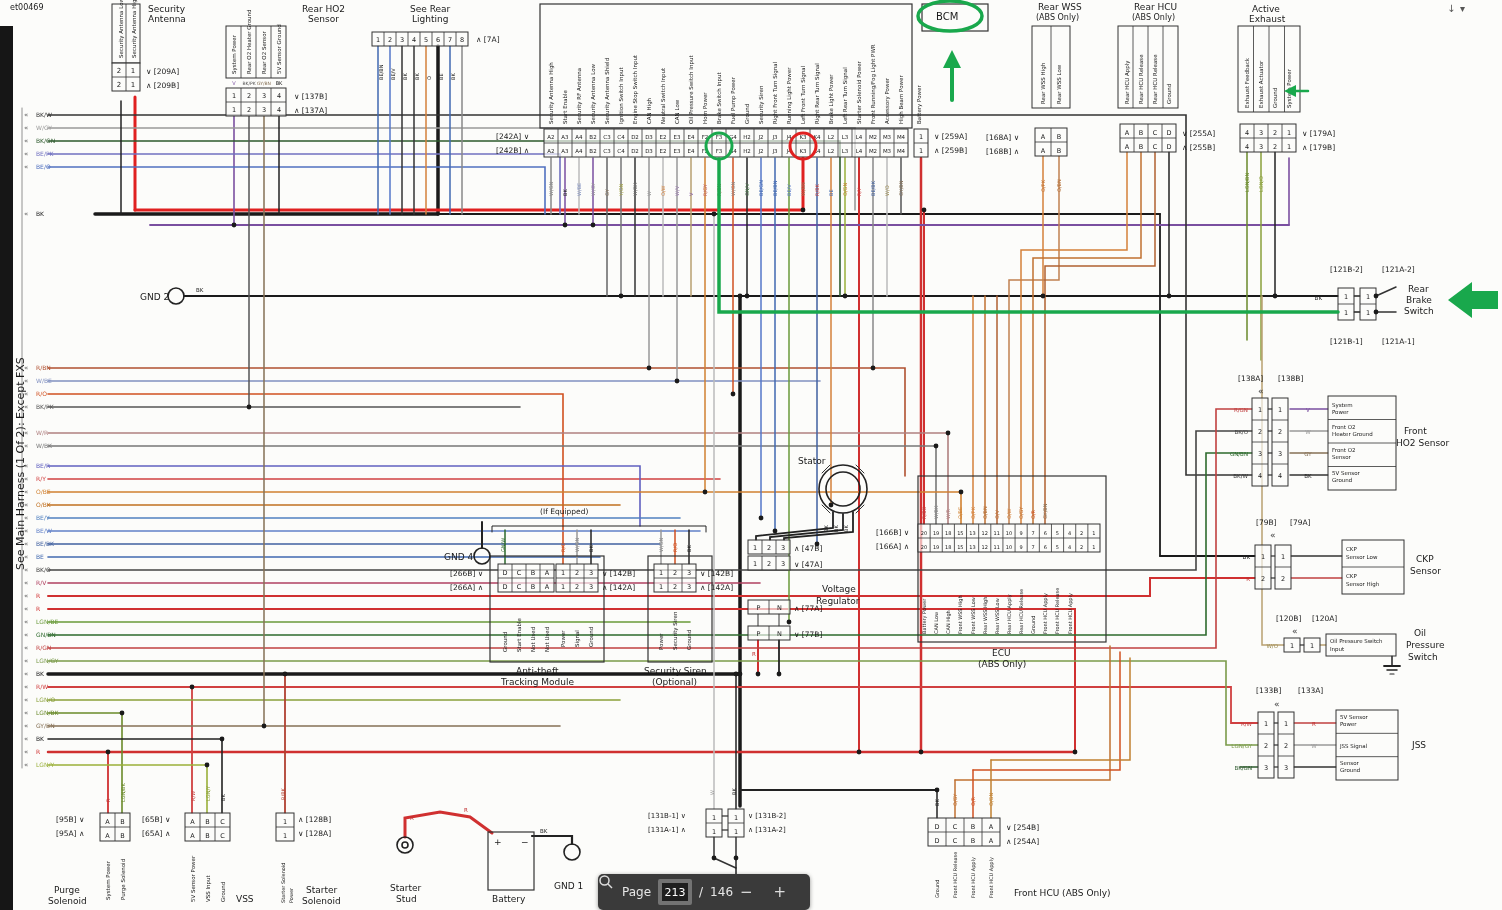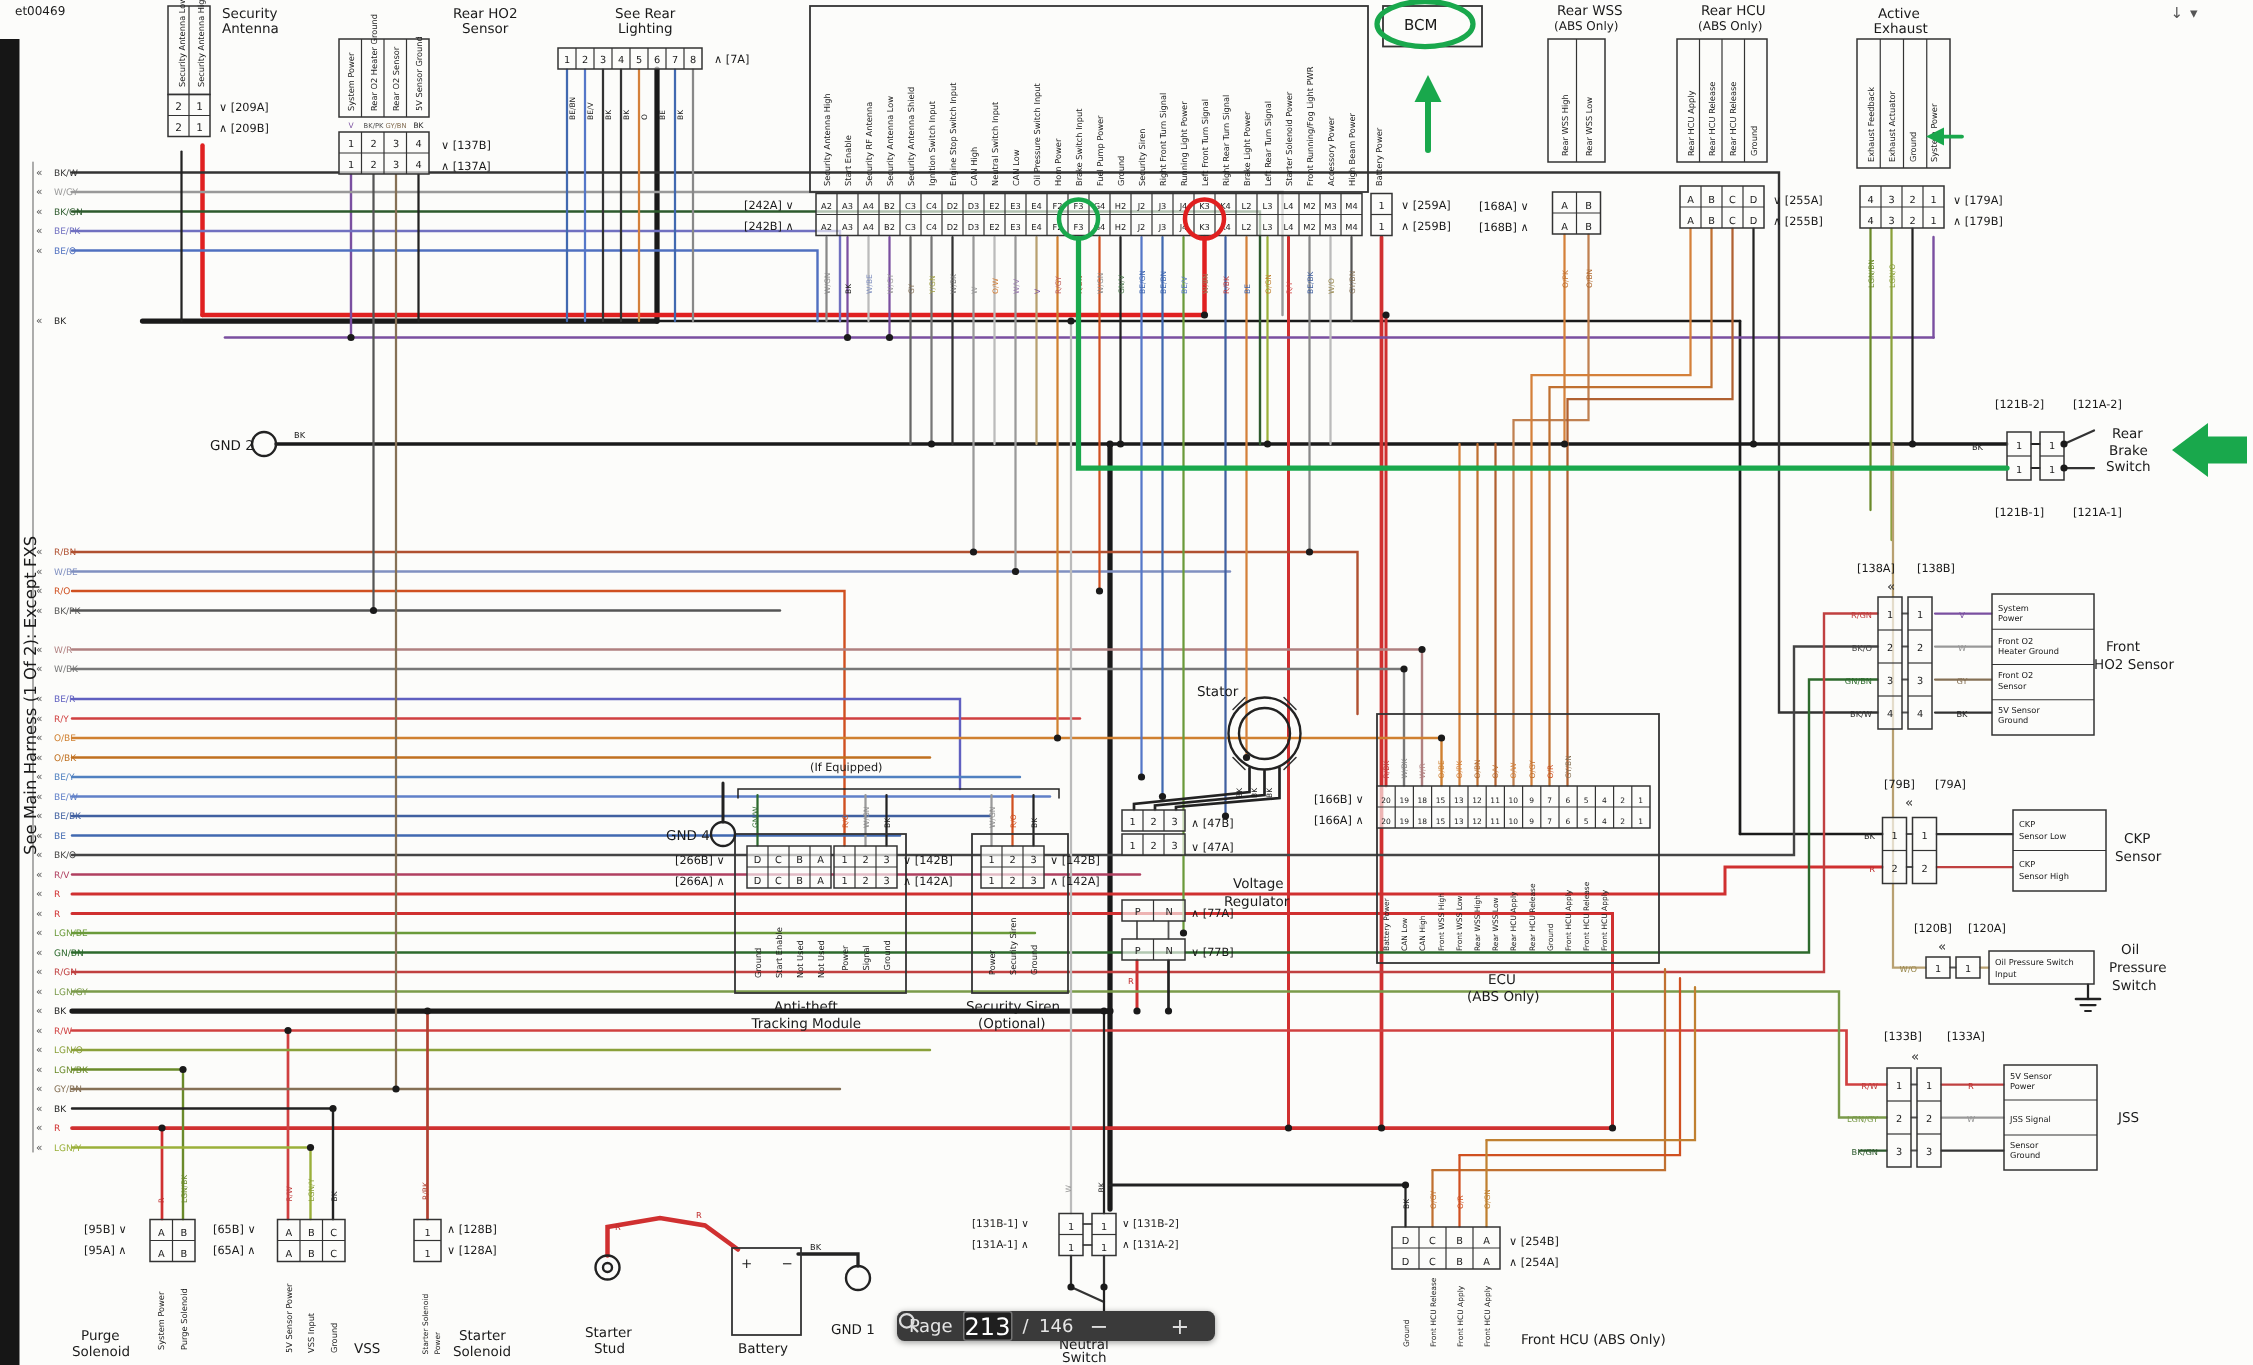--- a/index.html
+++ b/index.html
@@ -1,24 +1,24 @@
 <!DOCTYPE html>
 <html><head>
 <meta charset="utf-8">
 <style>
   html,body{margin:0;padding:0;background:#e9e9e9;font-family:"DejaVu Sans",sans-serif;}
   .page{position:relative;width:1502px;height:910px;background:#fcfcfa;overflow:hidden;}
   .left-strip{position:absolute;left:0;top:26px;width:13px;height:884px;background:#161616;}
   svg{position:absolute;left:0;top:0;}
   svg text{font-family:"DejaVu Sans",sans-serif;}
-  .pdf-toolbar{position:absolute;left:598px;top:874px;width:212px;height:20px;background:#3a3a3a;
-    border-radius:5px;display:flex;align-items:center;gap:7px;padding:0 8px;box-sizing:border-box;
+  .pdf-toolbar{position:absolute;left:598px;top:874px;width:212px;height:36px;background:#3a3a3a;
+    border-radius:5px;display:flex;align-items:center;gap:7px;padding:0 24px;box-sizing:border-box;
     color:#e6e6e6;font-size:12px;box-shadow:0 1px 4px rgba(0,0,0,.4);z-index:5;}
-  .pagebox{background:#1f1f1f;border:1px solid #737373;border-radius:2px;min-width:26px;height:18px;
-    display:inline-flex;align-items:center;justify-content:center;font-size:16px;color:#fff;}
+  .pagebox{background:#1f1f1f;border:4px solid #737373;border-radius:2px;min-width:26px;height:18px;
+    display:inline-flex;align-items:center;justify-content:center;font-size:11px;color:#fff;}
   .tbtn{cursor:pointer;font-size:15px;line-height:1;display:inline-flex;align-items:center;justify-content:center;
     width:20px;height:20px;color:#ddd;}
   .tbtn:first-of-type{margin-left:10px;}
 </style>
 </head>
 <body>
 
 <div class="page">
   <div class="left-strip"></div>
   <svg id="dwg" width="1502" height="910" viewBox="0 0 1502 910">

